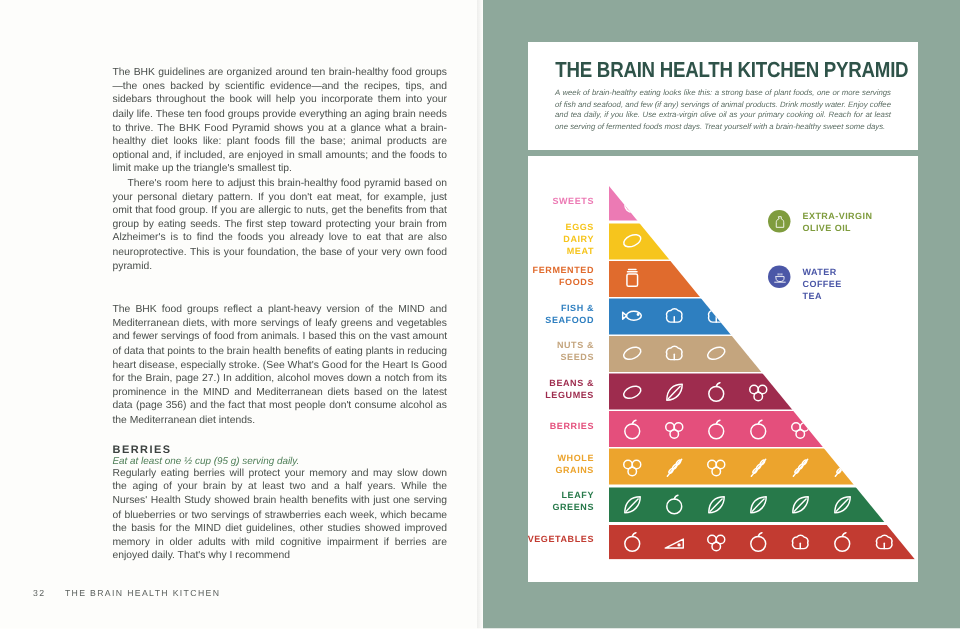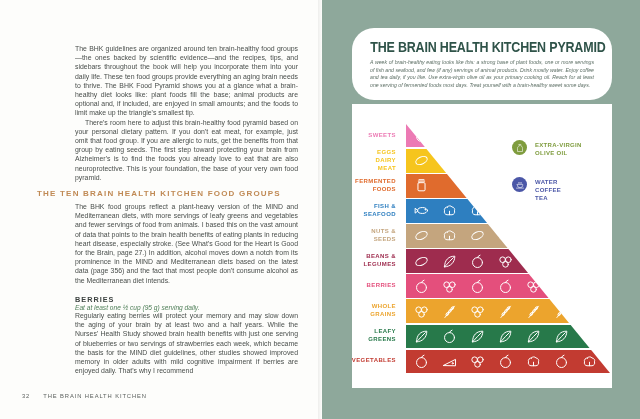--- a/index.html
+++ b/index.html
@@ -30,21 +30,21 @@
   .serving-note{
     position:absolute;left:75px;top:304px;margin:0;font-size:6.6px;font-style:italic;
     color:#4f7f58;
   }
   .page-footer{
     position:absolute;left:22px;top:393px;display:flex;gap:13px;align-items:baseline;
     font-size:5.8px;letter-spacing:0.9px;color:#5c615e;
   }
   
   .right-page{position:absolute;left:322px;top:0;width:318px;height:419px;background:#8ea89b;}
-  .title-card{position:absolute;left:30px;top:28px;width:260px;height:72px;background:#ffffff;border-radius:22px;}
+  .title-card{position:absolute;left:30px;top:28px;width:260px;height:72px;background:#ffffff;}
   .pyramid-card{position:absolute;left:30px;top:104px;width:260px;height:284px;background:#ffffff;}
   .pyramid-title{
     margin:11px 0 0 0;text-align:center;font-size:14.5px;font-weight:bold;
     color:#2f5349;letter-spacing:-0.2px;white-space:nowrap;
     transform:scaleX(0.86);transform-origin:center;
   }
   .pyramid-intro{
     margin:4px 18px 0 18px;font-size:5.2px;line-height:7.5px;font-style:italic;
     color:#5d6f65;text-align:justify;
   }
@@ -81,21 +81,20 @@
 </style>
 </head>
 <body>
 
 <div class="left-page">
   <div class="para-block paras-1">
       <p class="body-text">The BHK guidelines are organized around ten brain-healthy food groups—the ones backed by scientific evidence—and the recipes, tips, and sidebars throughout the book will help you incorporate them into your daily life. These ten food groups provide everything an aging brain needs to thrive. The BHK Food Pyramid shows you at a glance what a brain-healthy diet looks like: plant foods fill the base; animal products are optional and, if included, are enjoyed in small amounts; and the foods to limit make up the triangle's smallest tip.</p>
       <p class="body-text indent">There's room here to adjust this brain-healthy food pyramid based on your personal dietary pattern. If you don't eat meat, for example, just omit that food group. If you are allergic to nuts, get the benefits from that group by eating seeds. The first step toward protecting your brain from Alzheimer's is to find the foods you already love to eat that are also neuroprotective. This is your foundation, the base of your very own food pyramid.</p>
     </div>
 
-  <h2 class="section-heading heading-foodgroups">THE TEN BRAIN HEALTH KITCHEN FOOD GROUPS</h2>
   <div class="para-block paras-2">
       <p class="body-text">The BHK food groups reflect a plant-heavy version of the MIND and Mediterranean diets, with more servings of leafy greens and vegetables and fewer servings of food from animals. I based this on the vast amount of data that points to the brain health benefits of eating plants in reducing heart disease, especially stroke. (See What's Good for the Heart Is Good for the Brain, page 27.) In addition, alcohol moves down a notch from its prominence in the MIND and Mediterranean diets based on the latest data (page 356) and the fact that most people don't consume alcohol as the Mediterranean diet intends.</p>
     </div>
 
   <h3 class="berries-heading">BERRIES</h3>
   <p class="serving-note">Eat at least one ½ cup (95 g) serving daily.</p>
   <div class="para-block paras-3">
       <p class="body-text">Regularly eating berries will protect your memory and may slow down the aging of your brain by at least two and a half years. While the Nurses' Health Study showed brain health benefits with just one serving of blueberries or two servings of strawberries each week, which became the basis for the MIND diet guidelines, other studies showed improved memory in older adults with mild cognitive impairment if berries are enjoyed daily. That's why I recommend</p>
     </div>
 

